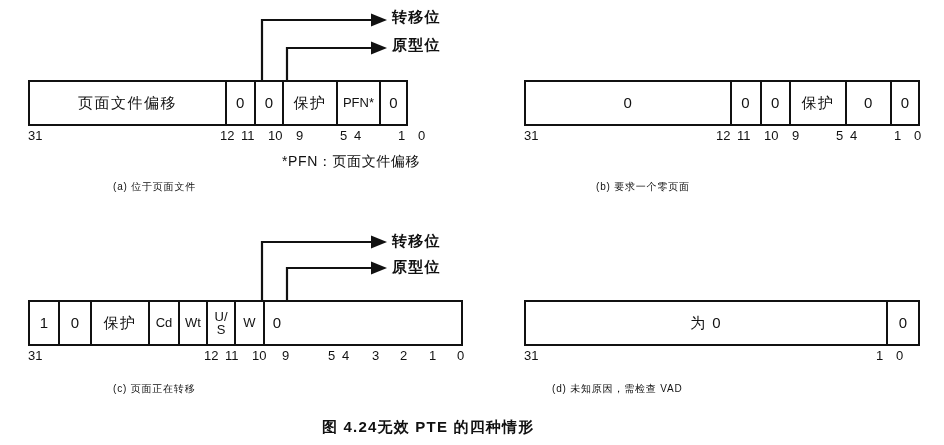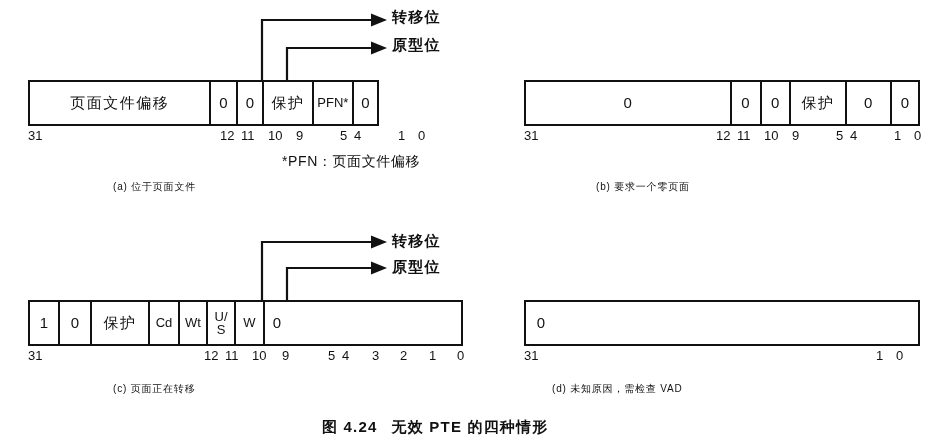--- a/index.html
+++ b/index.html
@@ -98,41 +98,41 @@
   }
   .figure-title {
     position: absolute;
     font-size: 15px;
     font-weight: 700;
     letter-spacing: 1.2px;
     color: #111;
     white-space: nowrap;
   }
   .figure-title .ttl-num { font-weight: 700; }
-  .figure-title .ttl-txt { font-weight: 700; margin-left: 14px; }
+  .figure-title .ttl-txt { font-weight: 700; }
 </style>
 </head>
 <body>
 
 <div class="figure-root">
 
   <div class="panel">
 
     <svg class="callout-svg" style="left:253px; top:8px;" width="140" height="78">
 
       <path d="M 9,78 L 9,12 L 118,12" stroke="#111" stroke-width="2.2" fill="none"></path>
       <polygon points="118,5.5 134,12 118,18.5" fill="#111"></polygon>
 
       <path d="M 34,78 L 34,40 L 118,40" stroke="#111" stroke-width="2.2" fill="none"></path>
       <polygon points="118,33.5 134,40 118,46.5" fill="#111"></polygon>
     </svg>
     <div class="callout-label" style="left:392px; top:8px;">转移位</div>
     <div class="callout-label" style="left:392px; top:36px;">原型位</div>
 
-    <div class="bitrow" style="left:28px; top:80px; width:351px;">
+    <div class="bitrow" style="left:28px; top:80px; width:380px;">
       <div class="cell cn" style="width:208px;">页面文件偏移</div>
       <div class="cell" style="width:30px;">0</div>
       <div class="cell" style="width:30px;">0</div>
       <div class="cell cn" style="width:56px;">保护</div>
       <div class="cell small" style="width:46px;">PFN*</div>
       <div class="cell" style="width:26px;">0</div>
     </div>
 
     <div class="scale" style="left:28px; top:128px; width:400px;">
       <span class="tick" style="left:0px;">31</span>
@@ -211,20 +211,21 @@
       <span class="tick" style="left:372px;">2</span>
       <span class="tick" style="left:401px;">1</span>
       <span class="tick" style="left:429px;">0</span>
     </div>
 
     <div class="caption" style="left:113px; top:382px;">(c) 页面正在转移</div>
   </div>
 
   <div class="panel">
     <div class="bitrow" style="left:524px; top:300px; width:396px;">
+      <div class="cell cn" style="width:366px;">为 0</div>
       <div class="cell" style="width:30px;">0</div>
     </div>
 
     <div class="scale" style="left:524px; top:348px; width:400px;">
       <span class="tick" style="left:0px;">31</span>
       <span class="tick" style="left:352px;">1</span>
       <span class="tick" style="left:372px;">0</span>
     </div>
 
     <div class="caption" style="left:552px; top:382px;">(d) 未知原因，需检查 VAD</div>

